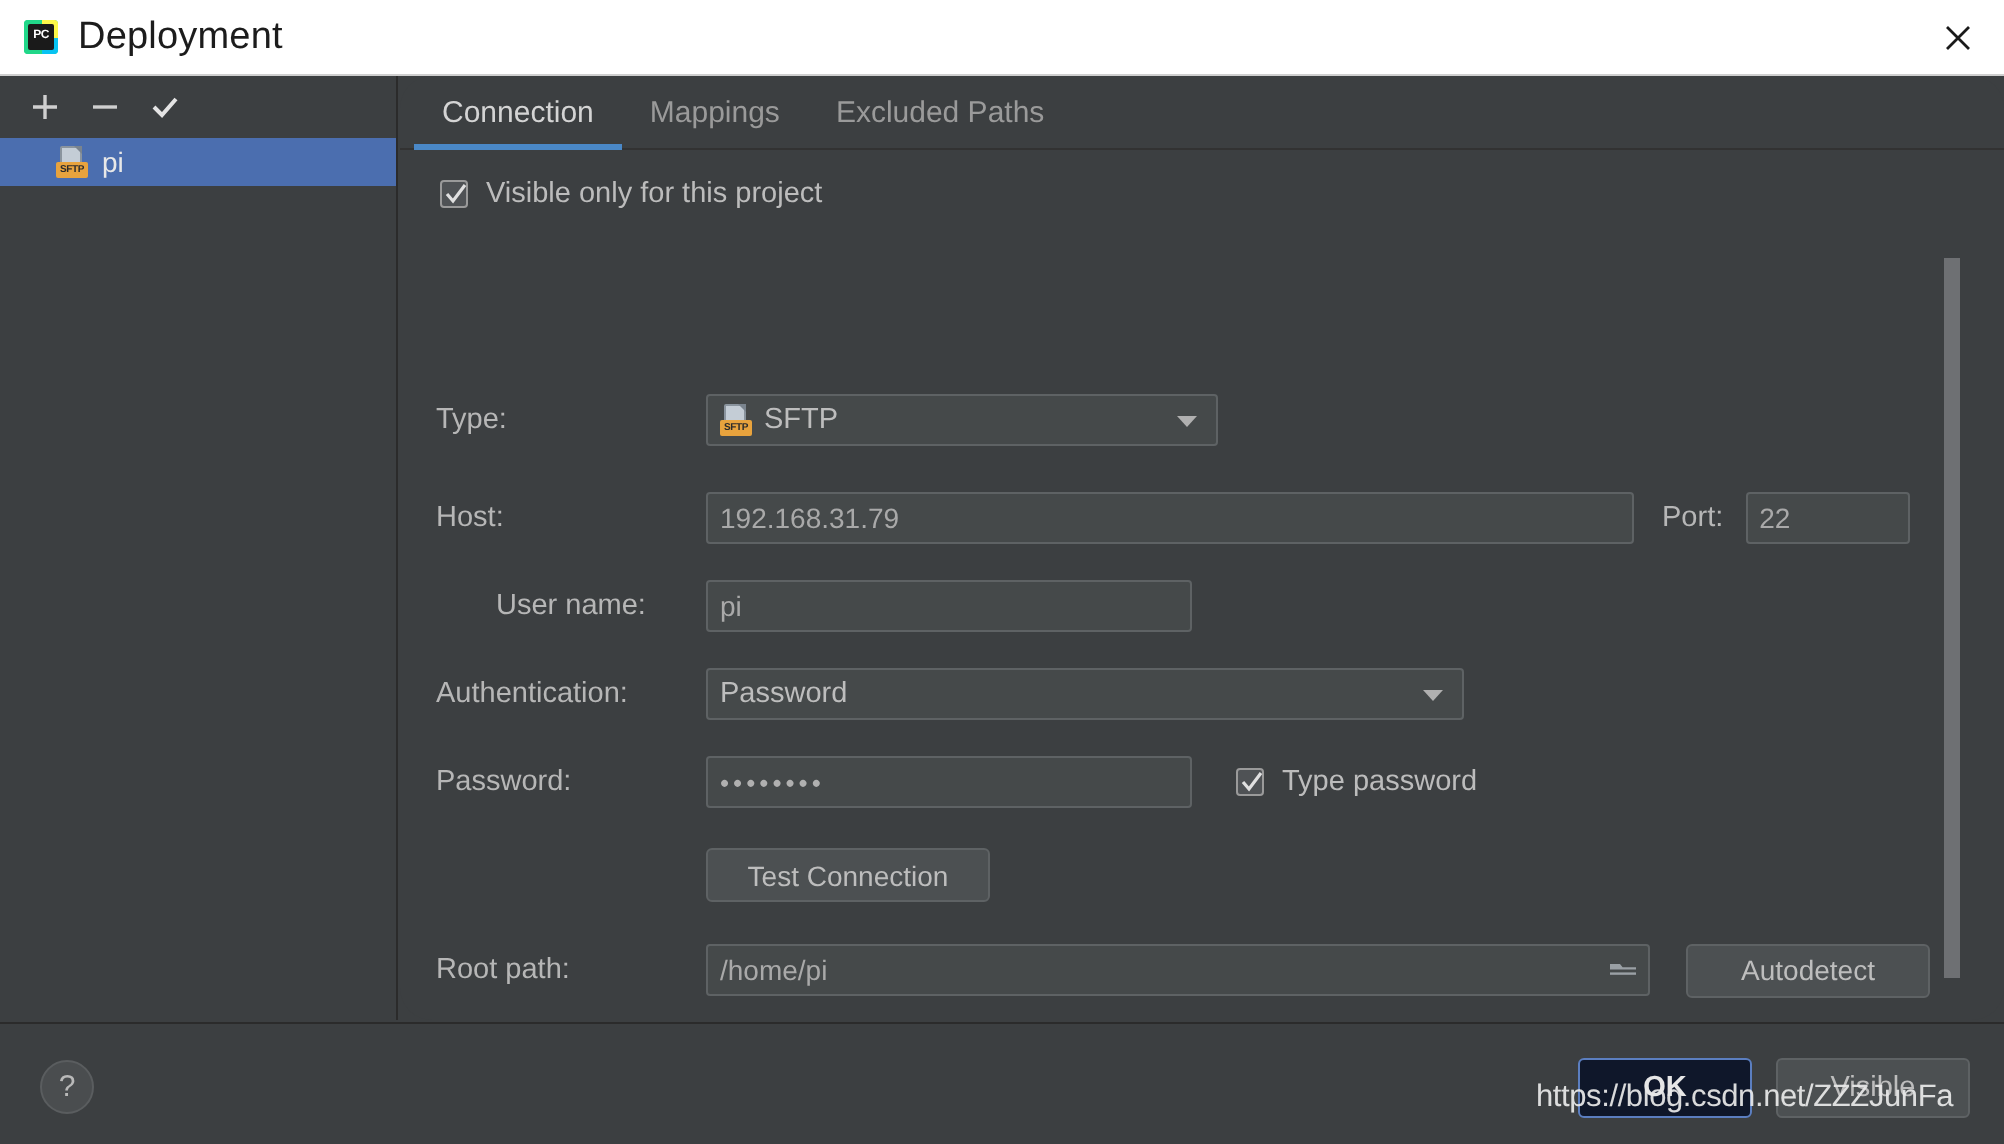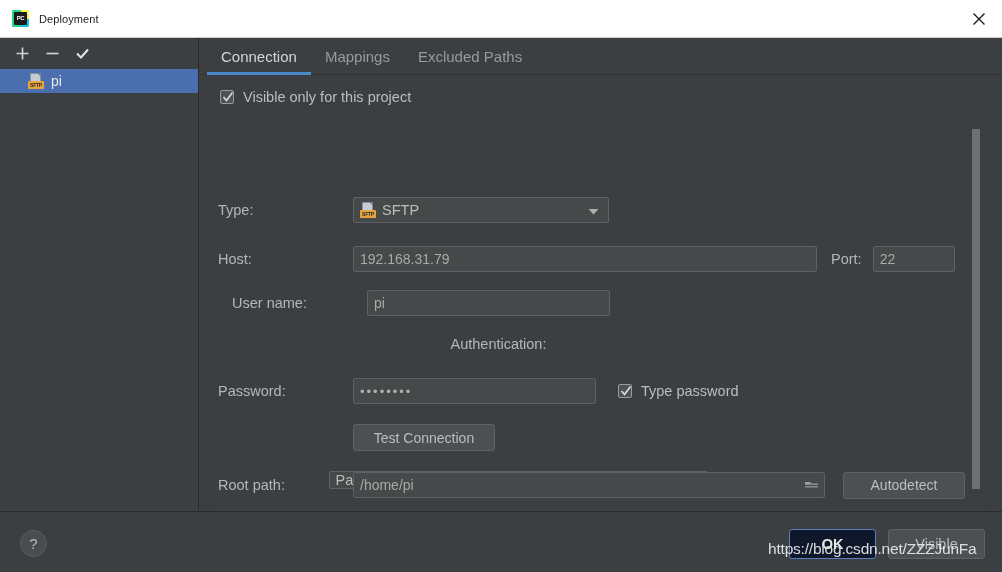--- a/index.html
+++ b/index.html
@@ -42,21 +42,21 @@
     position: absolute; left: 2px; top: 2px; right: 2px; bottom: 2px;
     background: #1a1a1a; border-radius: 1px;
     color: #ffffff; font-size: 6px; font-weight: bold;
     line-height: 13px; text-align: center;
     letter-spacing: -0.3px;
     font-family: "Liberation Sans", sans-serif;
   }
   .title-text {
     margin-left: 10px;
     color: #1c1c1c;
-    font-size: 11px;
+    font-size: 19px;
     letter-spacing: 0.1px;
   }
   .titlebar-close {
     position: absolute; right: 0; top: 0;
     width: 46px; height: 37px;
     display: flex; align-items: center; justify-content: center;
     cursor: pointer;
   }
   .titlebar-close svg { display: block; }
 
@@ -246,22 +246,22 @@
   .inline-btn {
     position: absolute; right: 1px; top: 1px;
     width: 26px; height: 24px;
     display: flex; align-items: center; justify-content: center;
     cursor: pointer;
   }
 
   
   .r-type   { position: absolute; left: 18px; top: 124px; width: 600px; }
   .r-host   { position: absolute; left: 18px; top: 173px; width: 770px; }
-  .r-user   { position: absolute; left: 32px; top: 217px; width: 600px; }
-  .r-auth   { position: absolute; left: 18px; top: 261px; width: 600px; flex-direction: column; }
+  .r-user   { position: absolute; left: 18px; top: 217px; width: 600px; text-align: center; }
+  .r-auth   { position: absolute; left: 18px; top: 261px; width: 600px; }
   .r-pass   { position: absolute; left: 18px; top: 305px; width: 600px; }
   .r-test   { position: absolute; left: 153px; top: 349px; }
   .r-root   { position: absolute; left: 18px; top: 399px; width: 770px; }
   .r-web    { position: absolute; left: 18px; top: 442px; width: 770px; }
 
   .lbl-w { width: 135px; flex: 0 0 135px; }
 
   
   .footer {
     position: absolute; left: 0; top: 511px;

